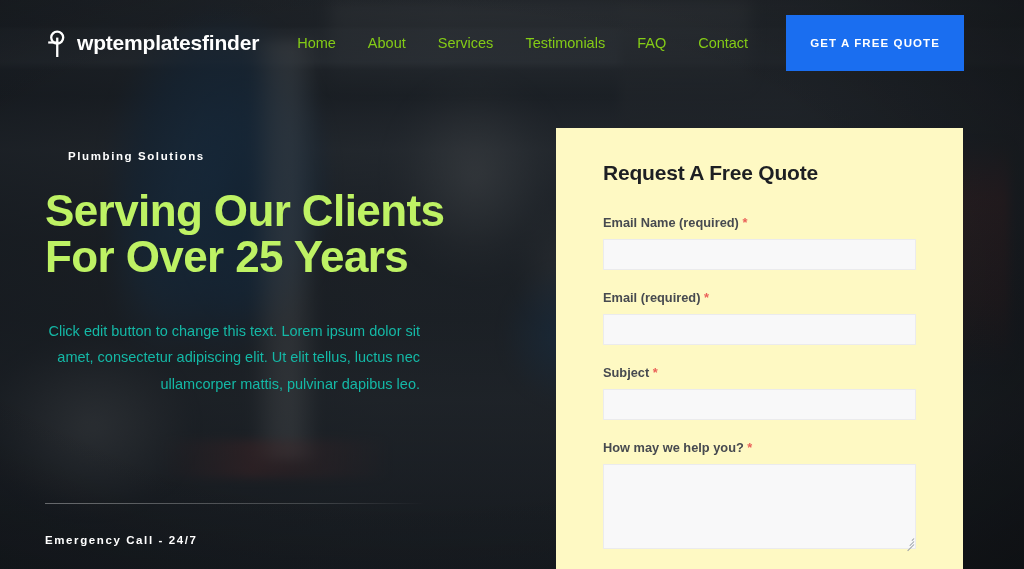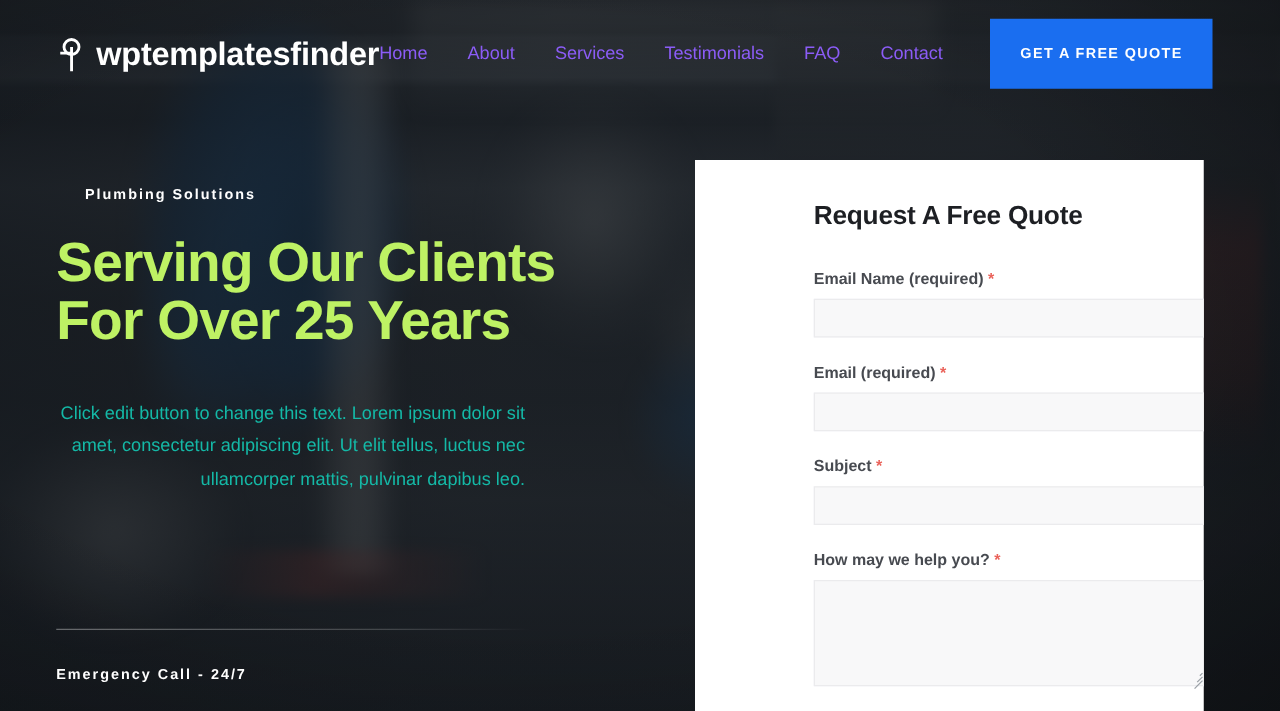--- a/index.html
+++ b/index.html
@@ -103,27 +103,27 @@
   }
 
   
   #site-header {
     position:absolute; top:0; left:0; width:1024px; height:86px;
     display:flex; align-items:center; z-index:20;
   }
   .brand { display:flex; align-items:center; margin-left:45px; gap:12px; }
   .brand-mark { width:20px; height:30px; display:block; }
   .brand-name {
-    color:#ffffff; font-size:26px; font-weight:bold; letter-spacing:-0.2px;
+    color:#ffffff; font-size:21px; font-weight:bold; letter-spacing:-0.2px;
   }
 
   .nav { margin-left:auto; display:flex; align-items:center; }
   .nav-list { display:flex; align-items:center; gap:0; }
   .nav-item {
-    color:#8b5cf6; font-size:14.5px; padding:0 16px; cursor:pointer;
+    color:#84cc16; font-size:14.5px; padding:0 16px; cursor:pointer;
     white-space:nowrap;
   }
   .nav-item:first-child { padding-left:0; }
   .cta-button {
     margin-left:22px; margin-right:60px;
     background:#1a6ef0; color:#ffffff;
     font-size:11.5px; font-weight:bold; letter-spacing:1.1px;
     padding:22px 24px; border:none; cursor:pointer; white-space:nowrap;
   }
 
@@ -150,21 +150,21 @@
     background:linear-gradient(90deg, rgba(255,255,255,.35) 0%, rgba(255,255,255,.18) 70%, rgba(255,255,255,0) 100%);
     margin-bottom:30px;
   }
   .emergency {
     color:#ffffff; font-size:11.5px; font-weight:bold; letter-spacing:1.6px;
   }
 
   
   #quote-card {
     position:absolute; left:556px; top:128px; width:407px; height:441px;
-    background:#ffffff; z-index:18; overflow:hidden;padding-left:48px;
+    background:#fef9c3; z-index:18; overflow:hidden;
   }
   .form-inner { padding:33px 47px 0 47px; }
   .form-title {
     color:#1d1f23; font-size:21px; font-weight:bold; letter-spacing:-0.2px;
     margin-bottom:30px;
   }
   .field { margin-bottom:20px; }
   .field-label {
     color:#474a50; font-size:12.8px; font-weight:bold; margin-bottom:9px; display:block;
   }

